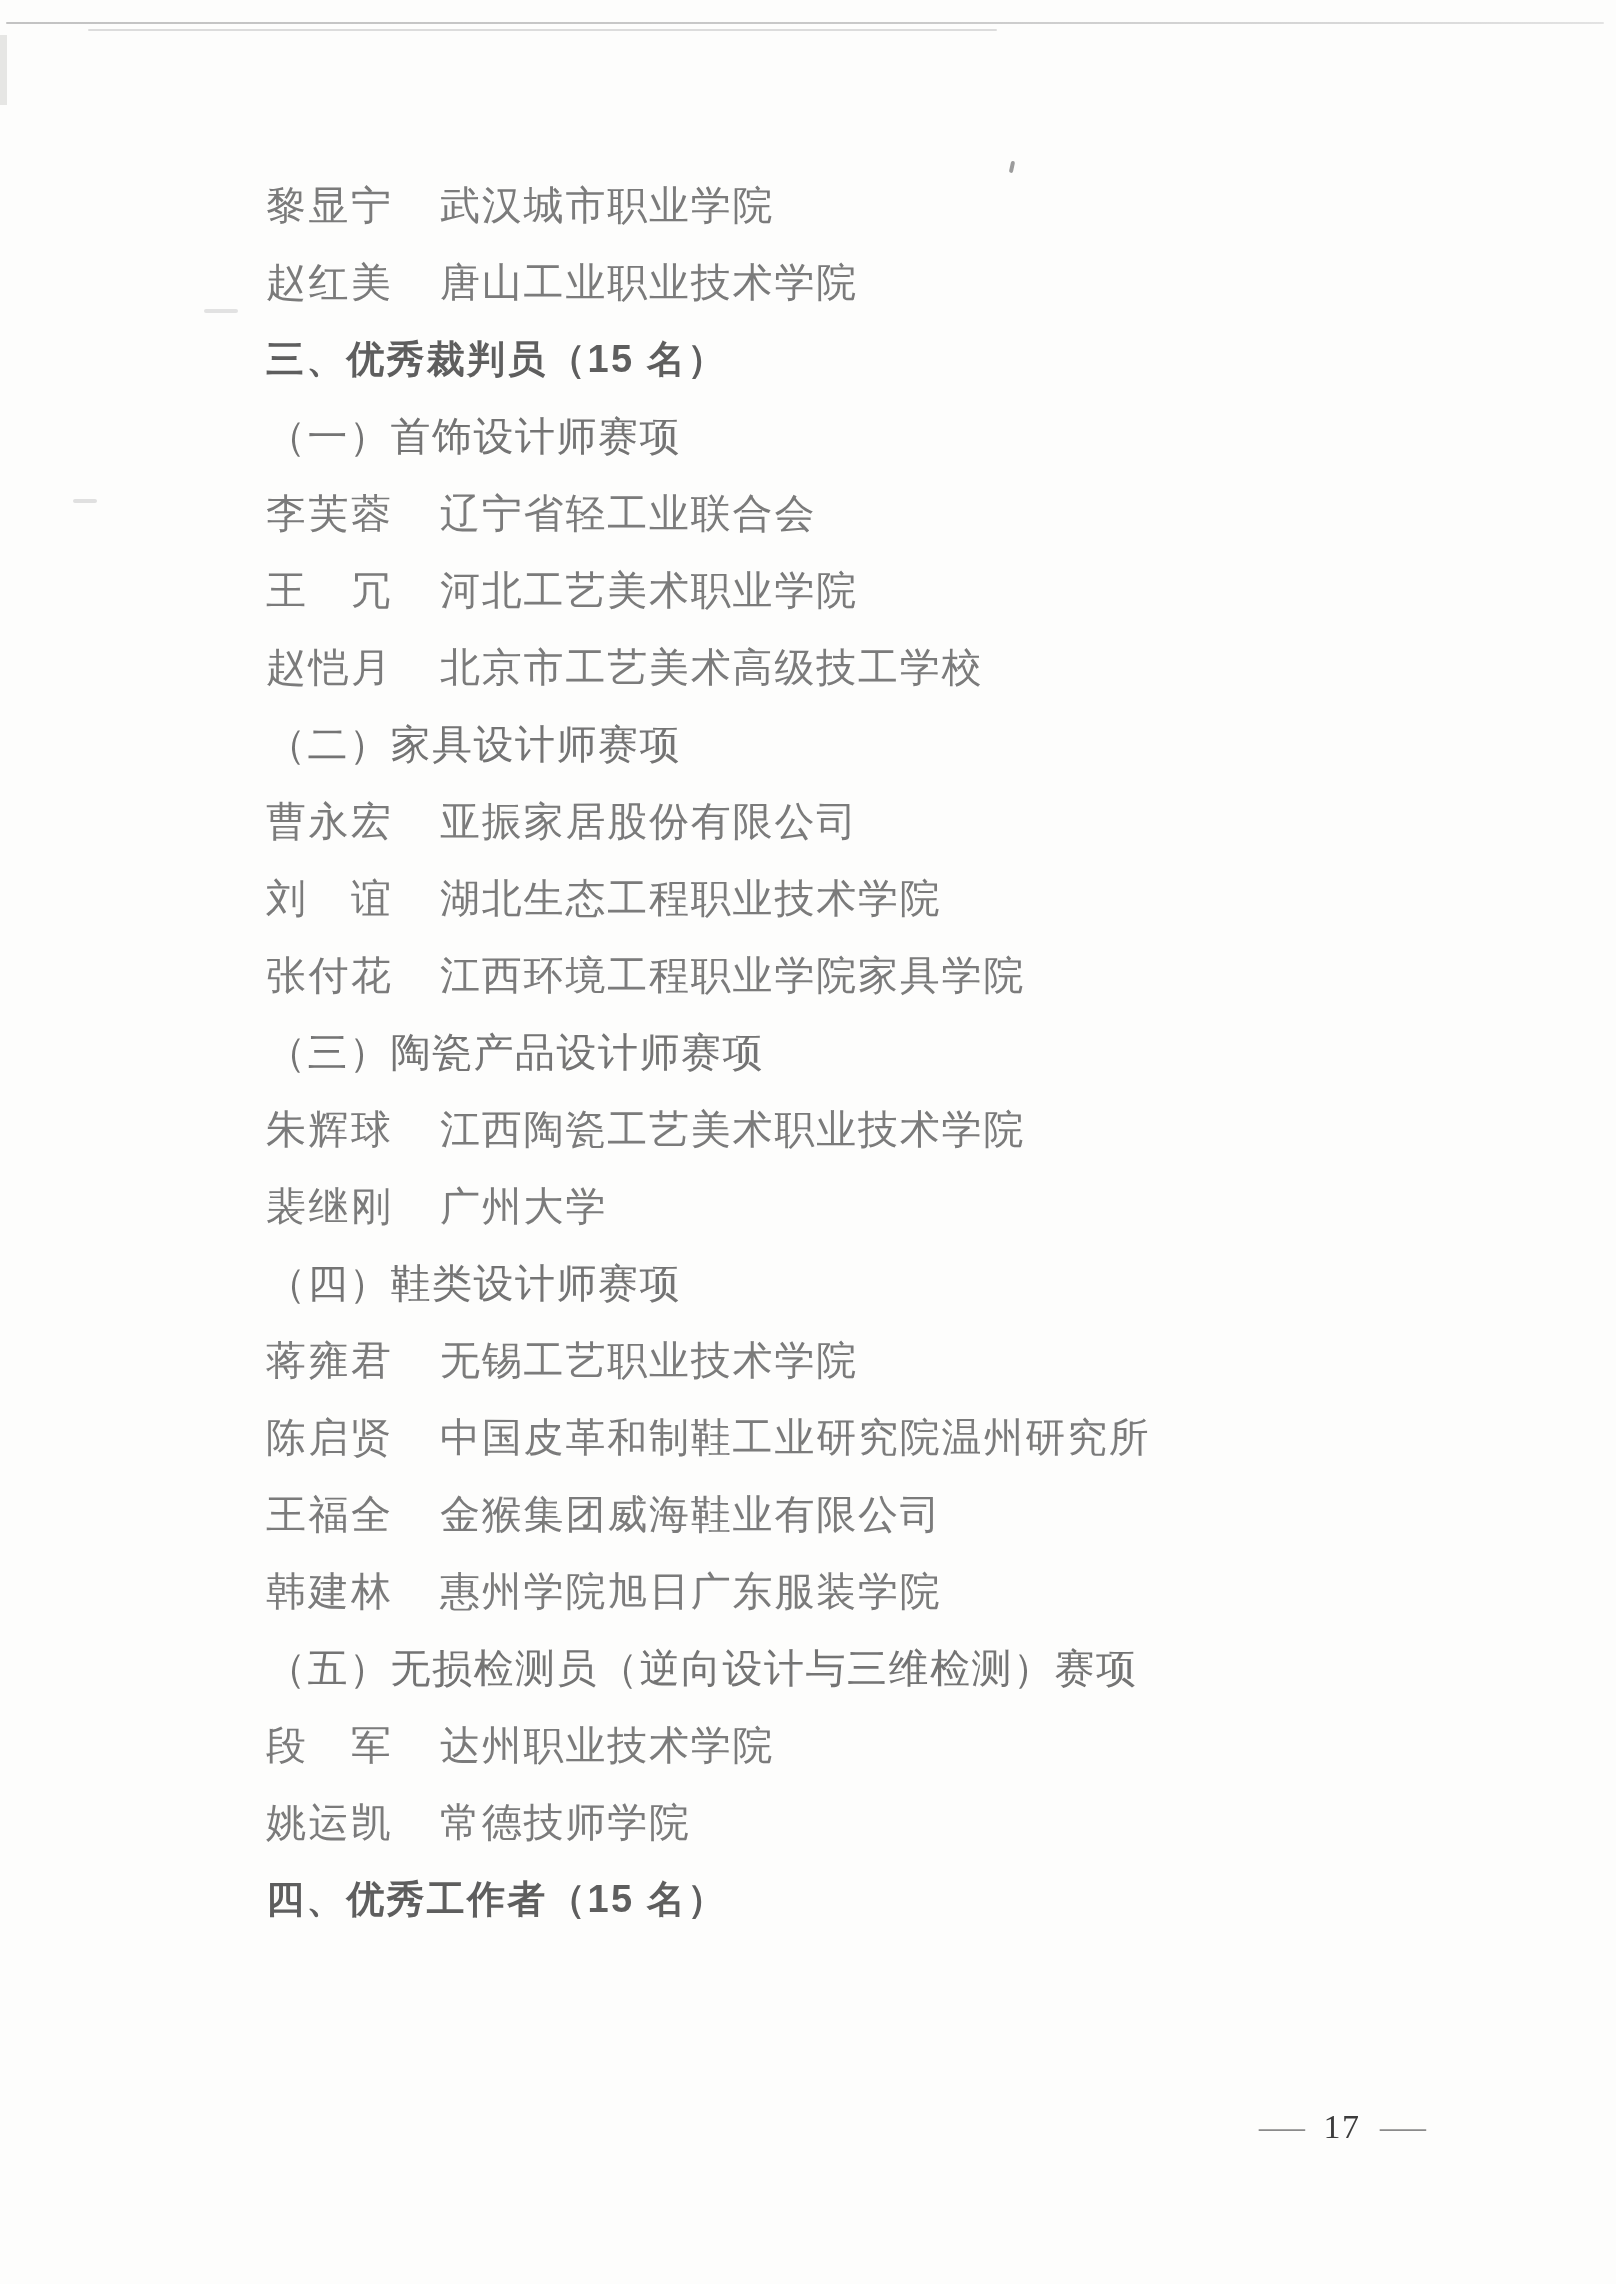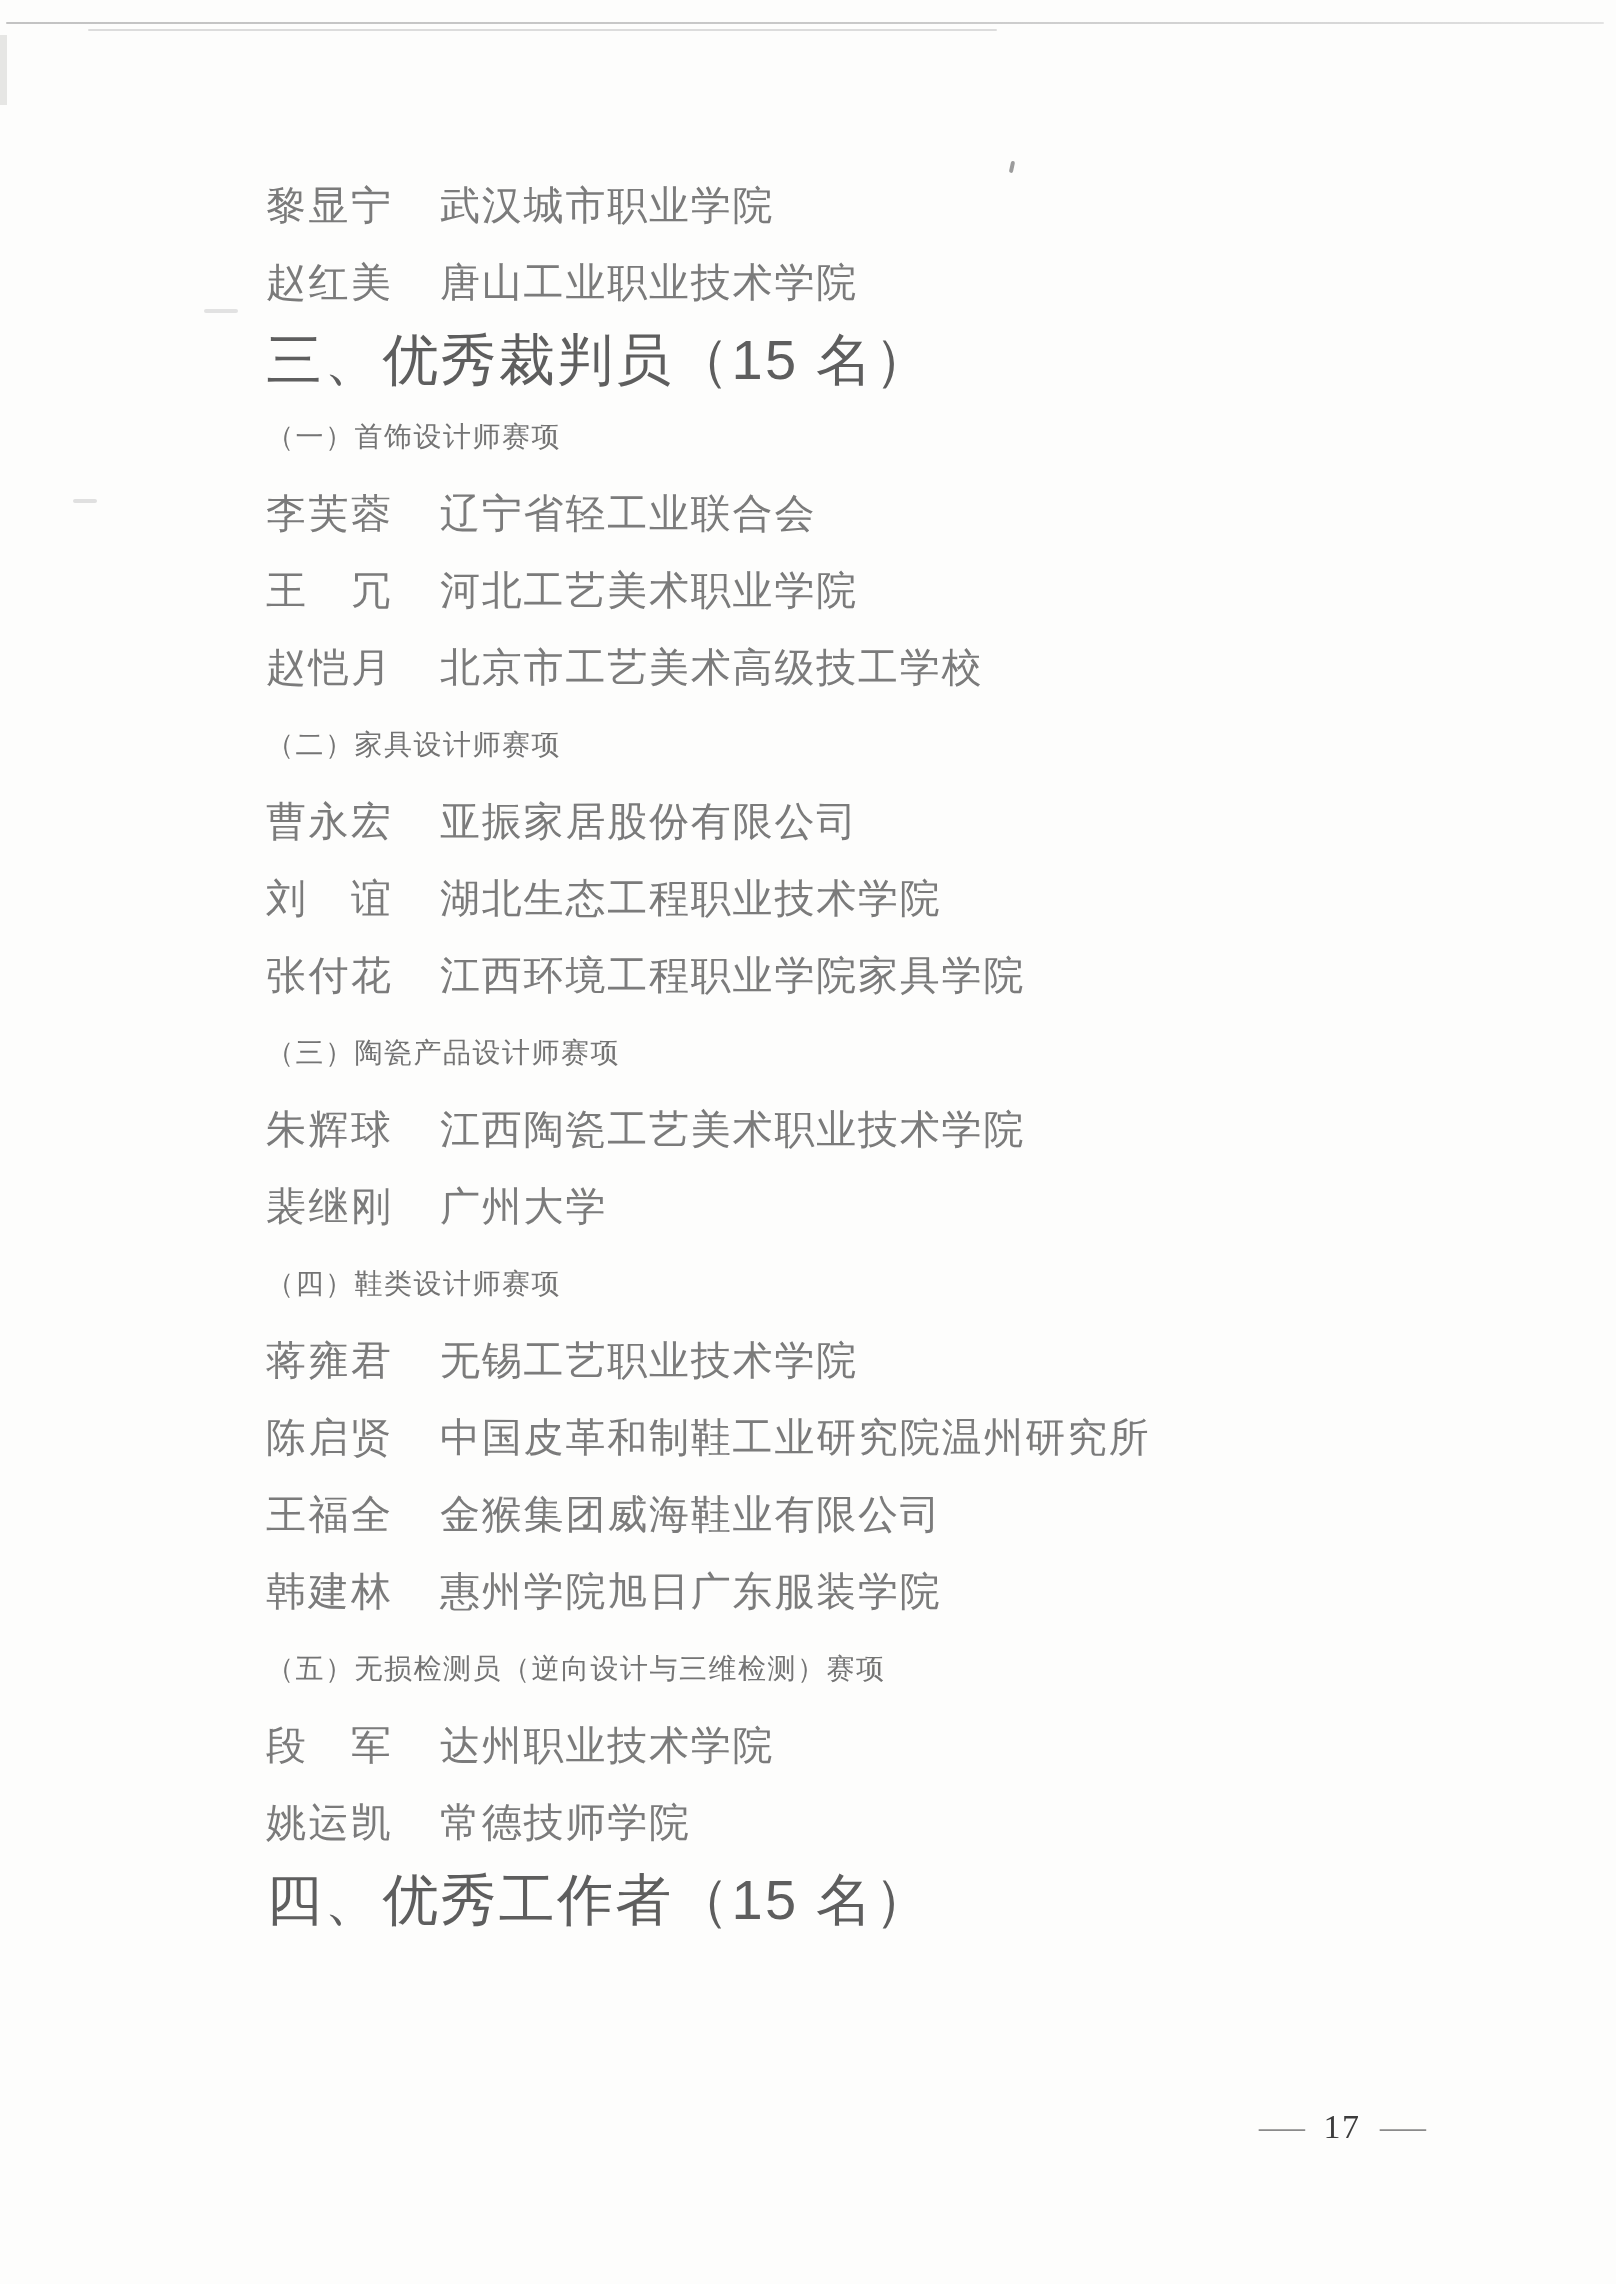--- a/index.html
+++ b/index.html
@@ -90,28 +90,28 @@
     display: inline-block;
     width: 125px;
     text-align: justify;
     text-align-last: justify;
   }
   .line.entry .org {
     margin-left: 49px;
     letter-spacing: 1.8px;
   }
   .line.subsection {
-    font-size: 28px;
+    font-size: 40px;
     letter-spacing: 1.5px;
     color: var(--subsection-text, #747474);
   }
   .line.section {
     font-family: "Liberation Sans", "DejaVu Sans", sans-serif;
-    font-size: 56px;
-    font-weight: normal;
+    font-size: 38px;
+    font-weight: bold;
     letter-spacing: 2.2px;
     color: var(--heading-text, #5e5e5e);
   }
 
   .page-number {
     position: absolute;
     left: 1232px;
     top: 2101px;
     width: 220px;
     height: 51px;

